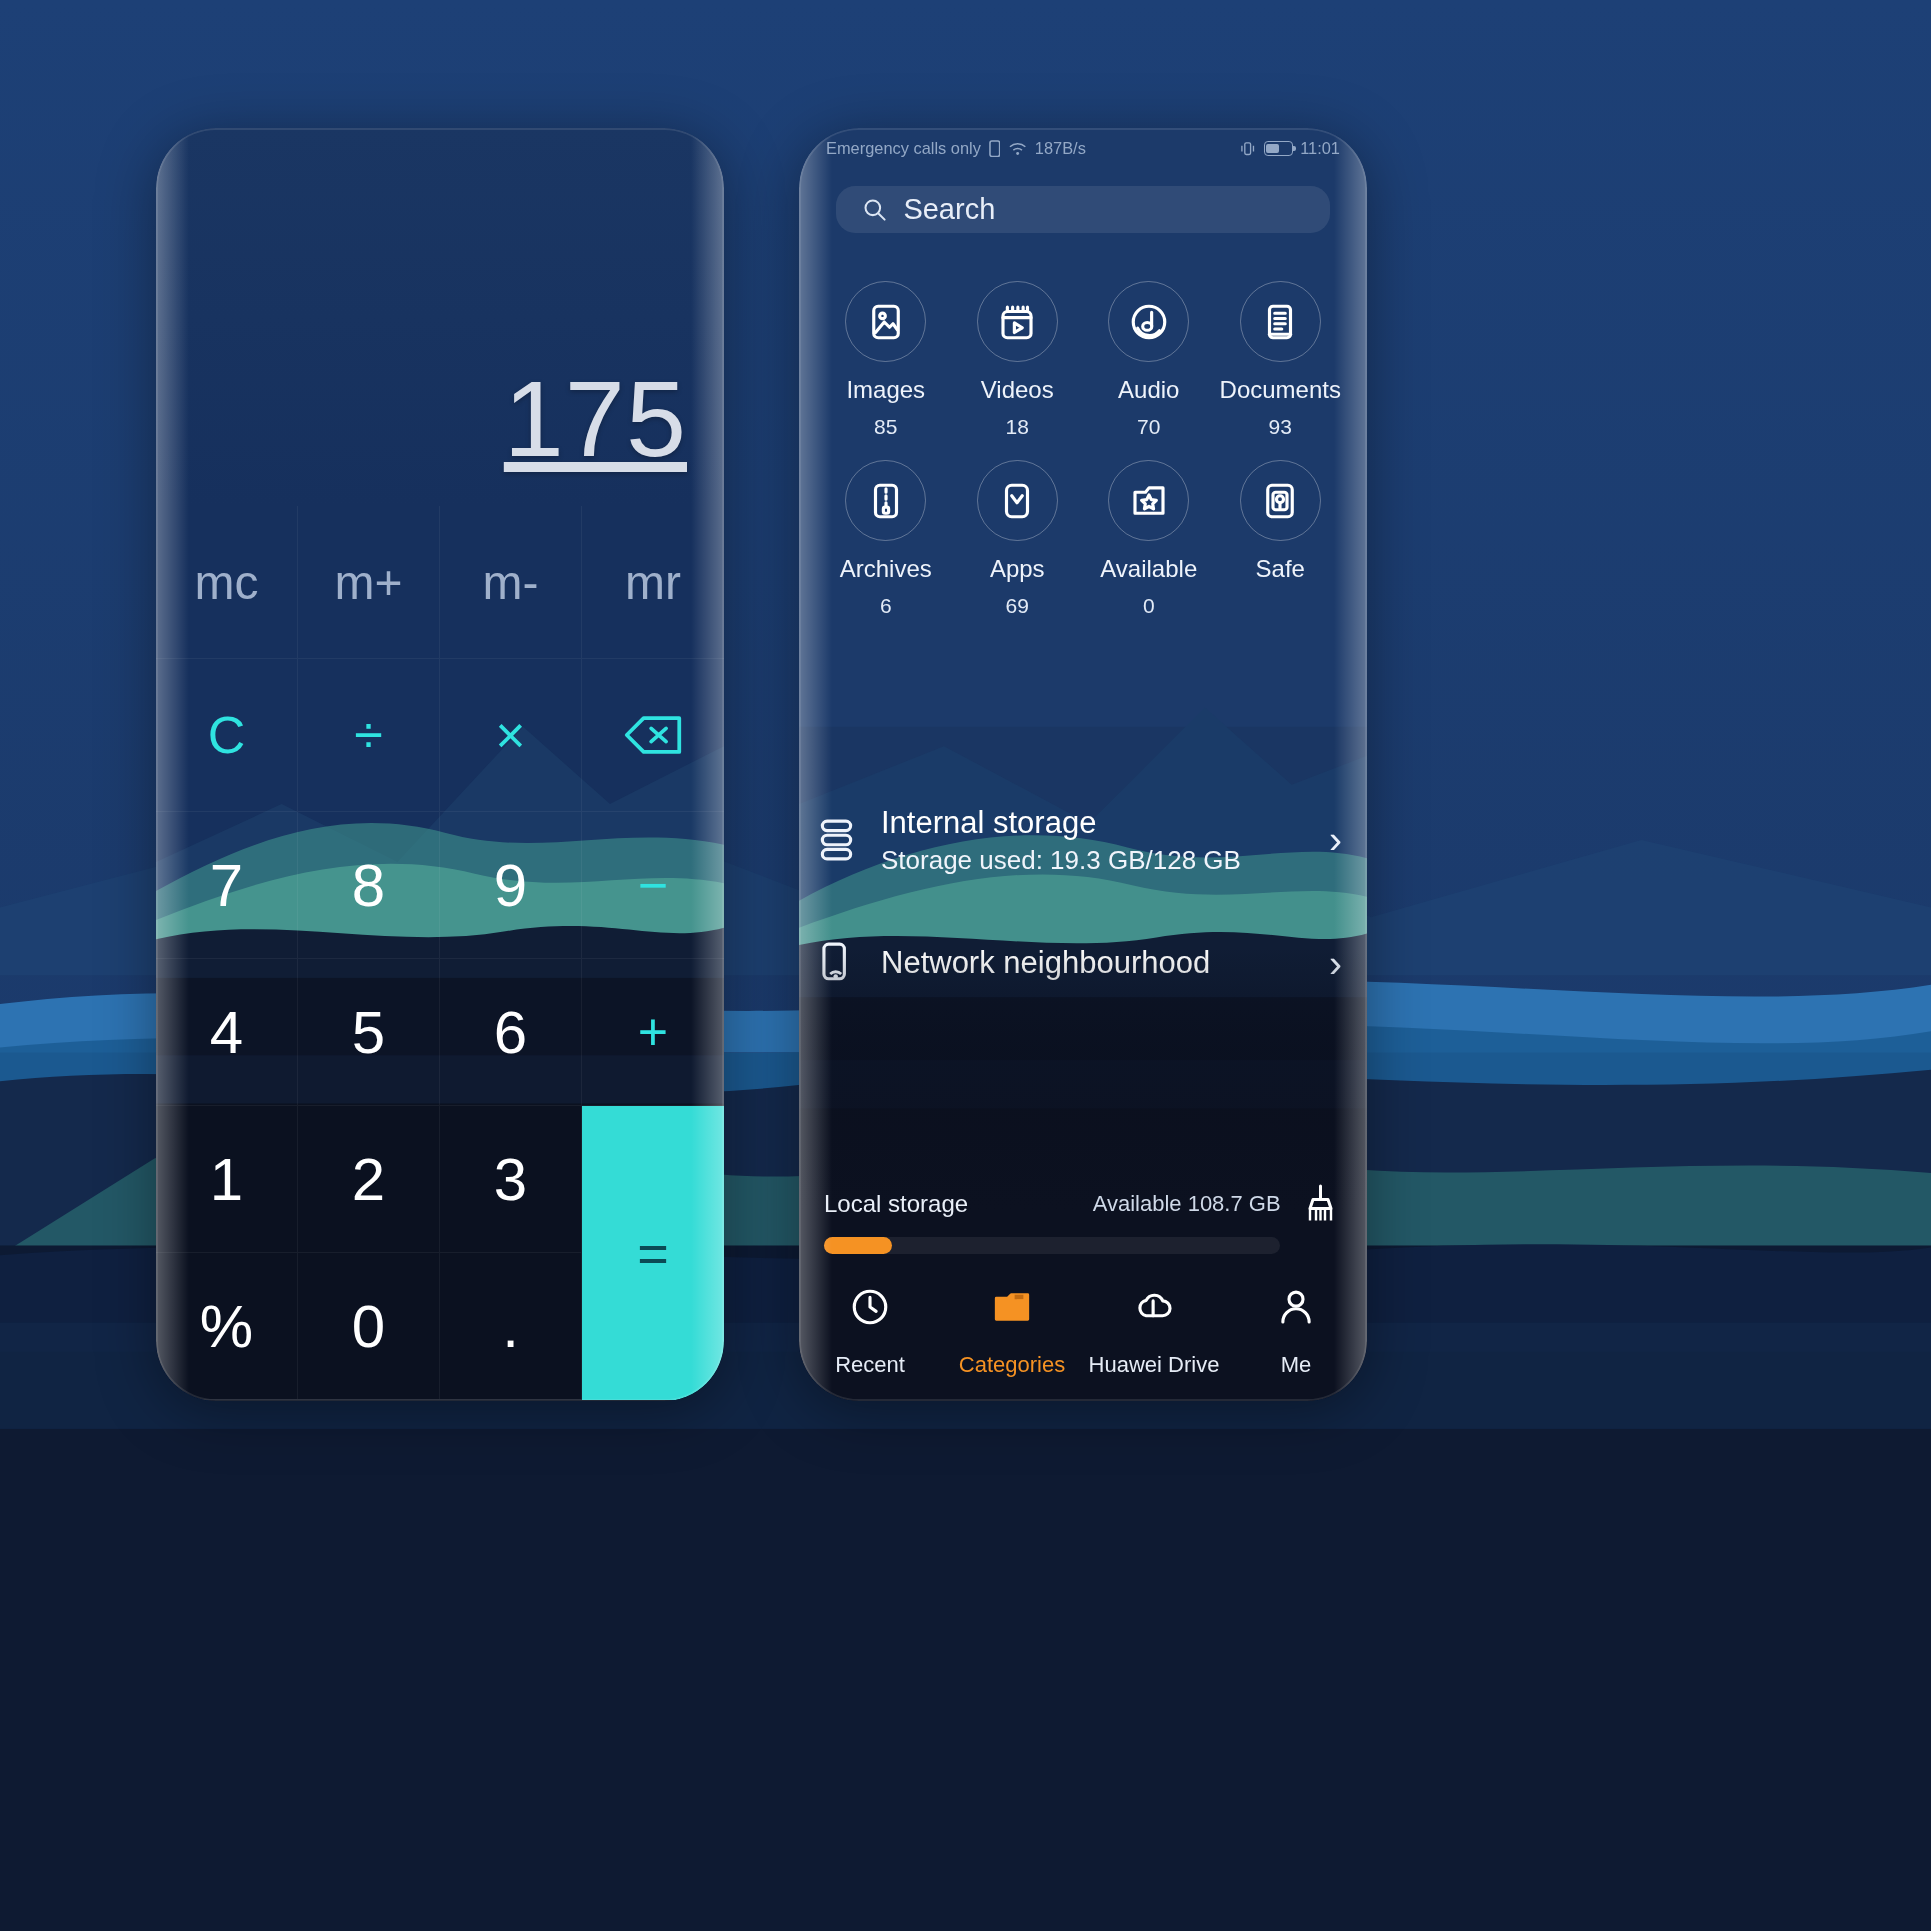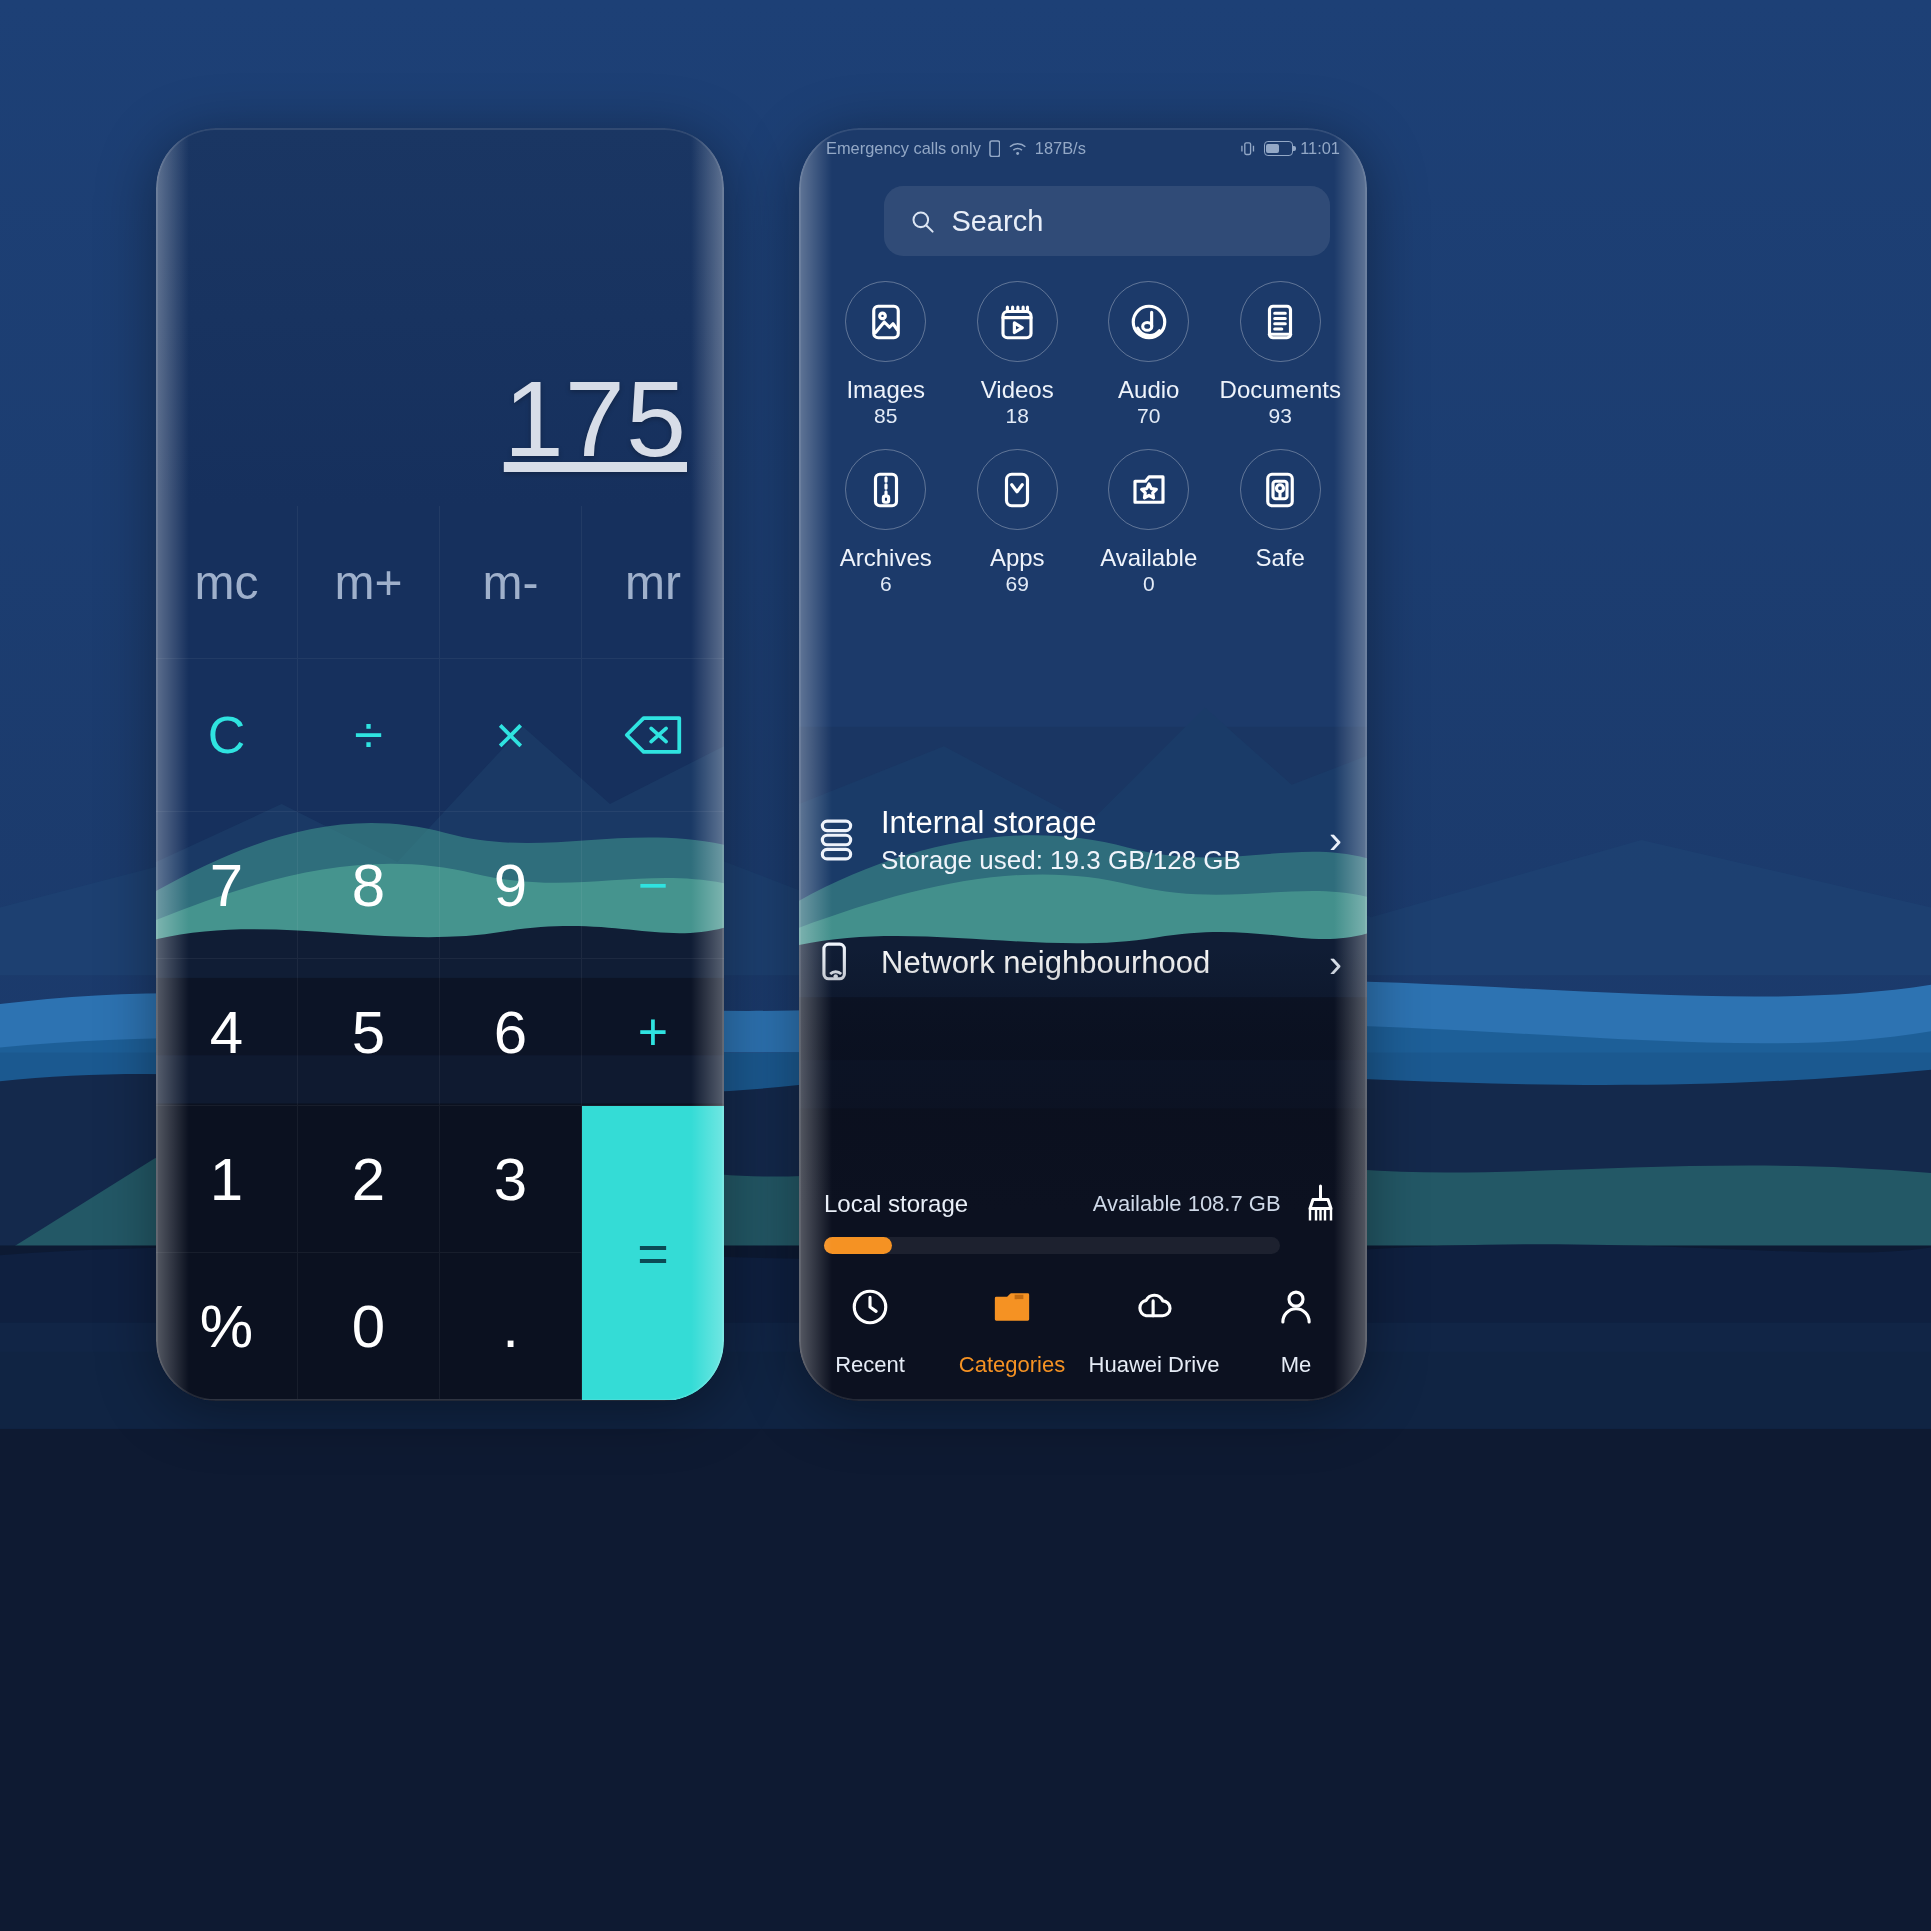--- a/index.html
+++ b/index.html
@@ -92,41 +92,41 @@
     width: 29px; height: 15.4px; border: 1.9px solid #93a8c6; border-radius: 3.9px;
     position: relative;
   }
   .sb-batt::after {
     content:''; position:absolute; right:-4.8px; top:3.9px; width:2.9px; height:5.8px;
     background:#93a8c6; border-radius:0 1.9px 1.9px 0;
   }
   .sb-batt i { position:absolute; left:1.9px; top:1.9px; bottom:1.9px; width:48%; background:#93a8c6; border-radius:1.9px; display:block; }
 
   .searchbar {
-    position: absolute; left: 37px; right: 37px; top: 58px; height: 70px;
+    position: absolute; left: 37px; right: 37px; top: 58px; height: 47px;
     background: rgba(255,255,255,.09);
     border-radius: 19.3px;
-    display: flex; align-items: center; gap: 15.4px; padding: 0 25px; margin-left: 48px;
+    display: flex; align-items: center; gap: 15.4px; padding: 0 25px;
   }
   .search-text { font-size: 29px; color: #e8eef8; font-weight: 300; }
 
   .cat-grid {
     position: absolute; left: 21px; right: 21px; top: 153px;
     display: grid; grid-template-columns: repeat(4, 1fr);
     row-gap: 21px;
   }
   .cat-item { display: flex; flex-direction: column; align-items: center; }
   .cat-circle {
     width: 81px; height: 81px; border-radius: 50%;
     border: 1.4px solid rgba(255,255,255,.30);
     display: flex; align-items: center; justify-content: center;
     margin-bottom: 13.5px;
   }
   .cat-label { font-size: 24px; color: #eef3fb; font-weight: 300; line-height: 1.15; }
-  .cat-count { font-size: 21px; color: #e3ebf7; font-weight: 300; margin-top: 1px; }
+  .cat-count { font-size: 21px; color: #e3ebf7; font-weight: 300; margin-top: 12px; }
 
   .row-item {
     position: absolute; left: 15px; right: 25px;
     display: flex; align-items: center; gap: 23px;
   }
   .row-icon { width: 44px; display:flex; align-items:center; justify-content:center; }
   .row-texts { flex: 1; }
   .row-title { font-size: 31px; color: #ffffff; font-weight: 400; line-height: 1.25; }
   .row-sub   { font-size: 26px; color: #f0f4fb; font-weight: 300; margin-top: 1.9px; }
   .chev { color: #e9f0fa; font-size: 39px; font-weight: 300; line-height: 1; }

